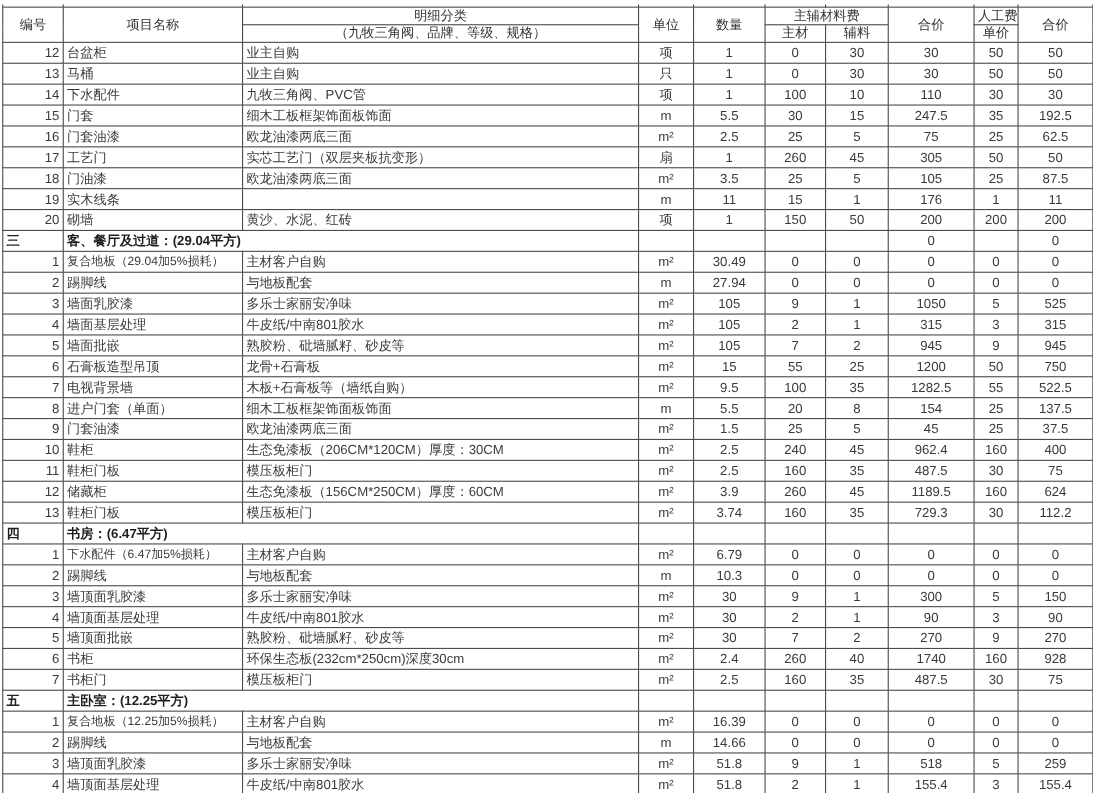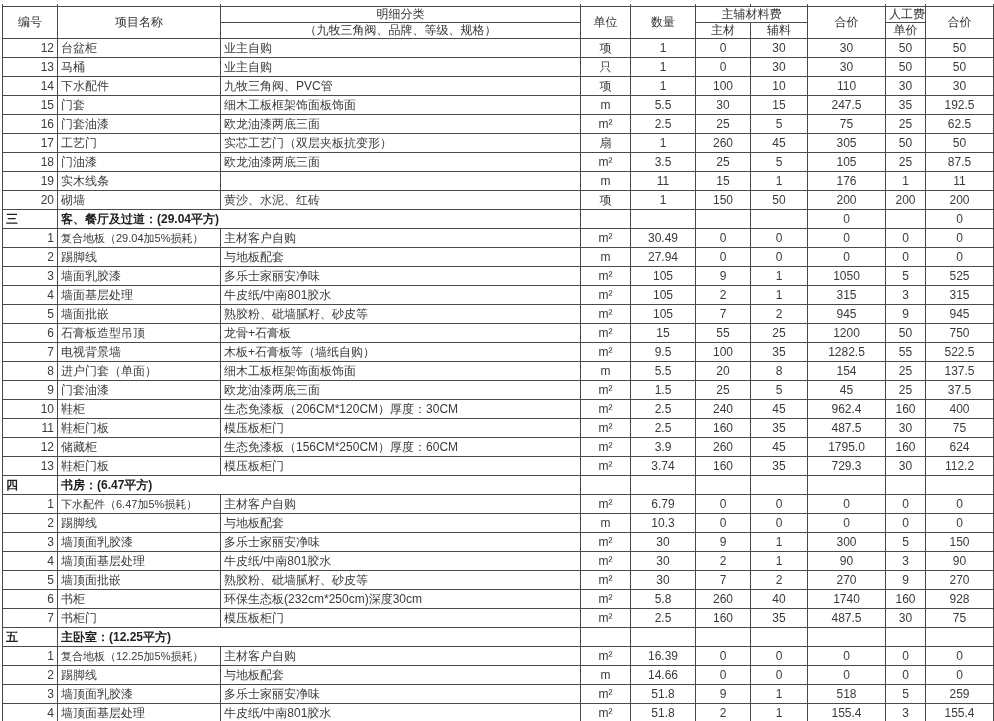--- a/index.html
+++ b/index.html
@@ -319,21 +319,21 @@
           <td class="c">75</td>
         </tr>
         <tr>
           <td class="r">12</td>
           <td class="l">储藏柜</td>
           <td class="l">生态免漆板（156CM*250CM）厚度：60CM</td>
           <td class="c">m²</td>
           <td class="c">3.9</td>
           <td class="c">260</td>
           <td class="c">45</td>
-          <td class="c">1795.0</td>
+          <td class="c">1189.5</td>
           <td class="c">160</td>
           <td class="c">624</td>
         </tr>
         <tr>
           <td class="r">13</td>
           <td class="l">鞋柜门板</td>
           <td class="l">模压板柜门</td>
           <td class="c">m²</td>
           <td class="c">3.74</td>
           <td class="c">160</td>
@@ -411,21 +411,21 @@
           <td class="c">2</td>
           <td class="c">270</td>
           <td class="c">9</td>
           <td class="c">270</td>
         </tr>
         <tr>
           <td class="r">6</td>
           <td class="l">书柜</td>
           <td class="l">环保生态板(232cm*250cm)深度30cm</td>
           <td class="c">m²</td>
-          <td class="c">5.8</td>
+          <td class="c">2.4</td>
           <td class="c">260</td>
           <td class="c">40</td>
           <td class="c">1740</td>
           <td class="c">160</td>
           <td class="c">928</td>
         </tr>
         <tr>
           <td class="r">7</td>
           <td class="l">书柜门</td>
           <td class="l">模压板柜门</td>

